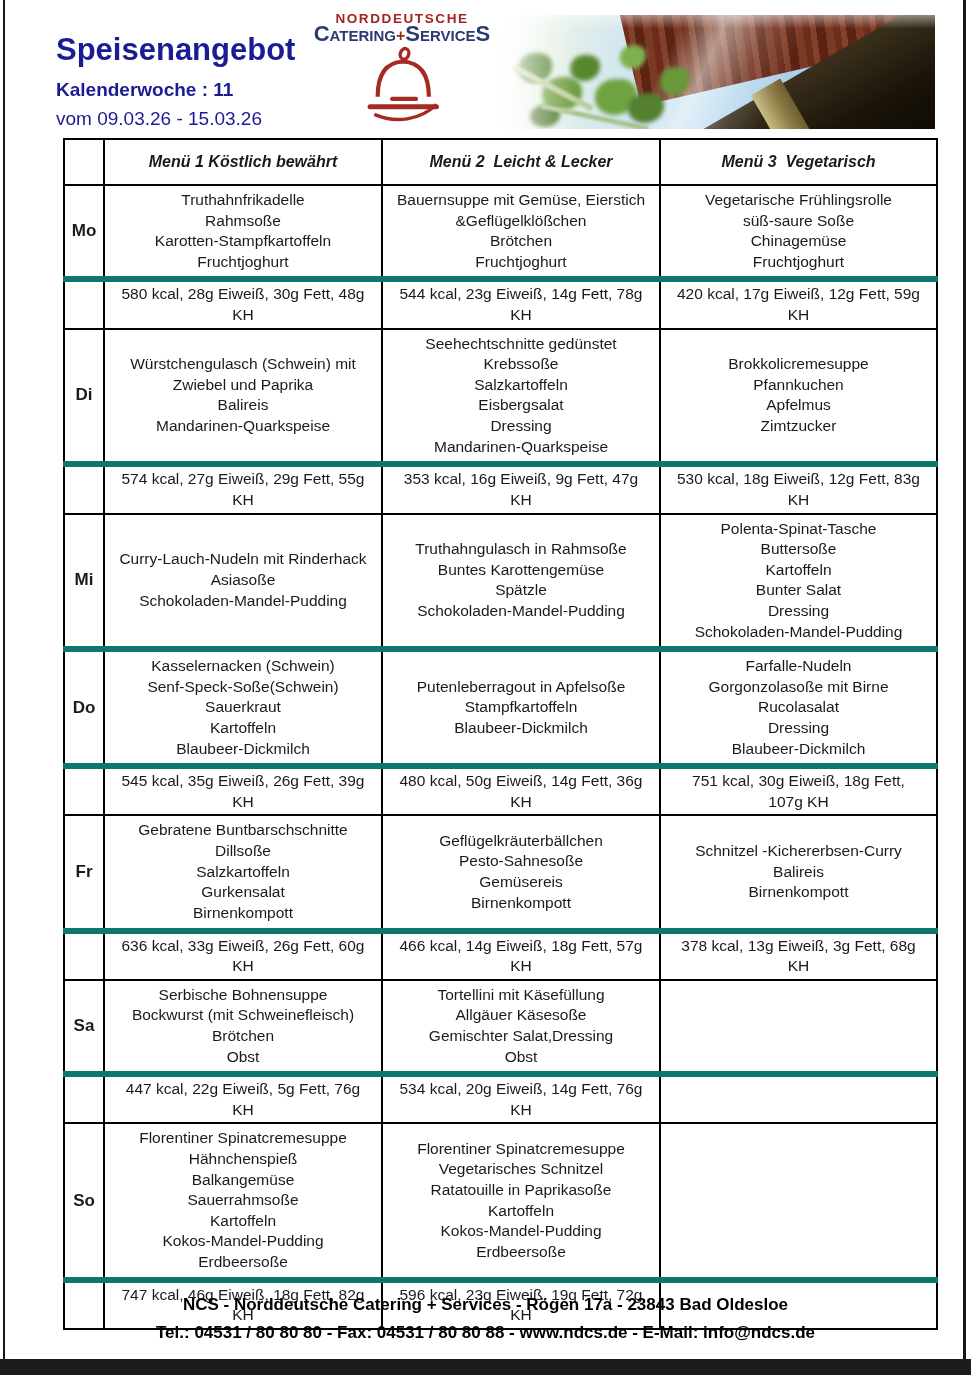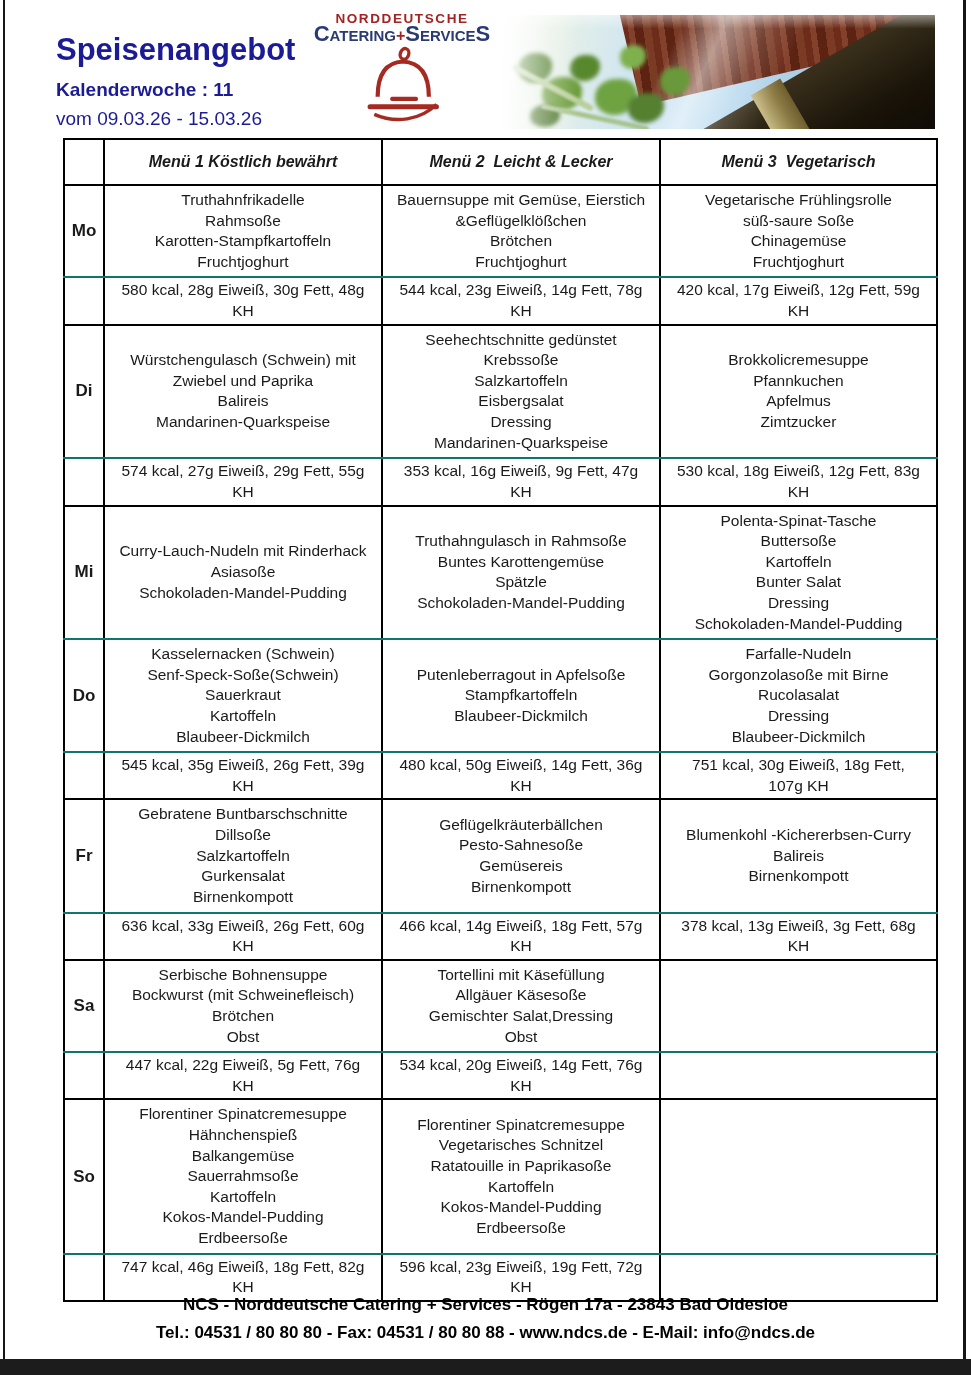--- a/index.html
+++ b/index.html
@@ -41,21 +41,21 @@
     background:linear-gradient(90deg,rgba(255,255,255,.95) 0%,rgba(255,255,255,.55) 7%,rgba(255,255,255,0) 18%),
                linear-gradient(0deg,rgba(255,255,255,0) 88%,rgba(255,255,255,.45) 100%);}
 
   
   table.menu-table{position:absolute;left:63px;top:138px;width:873px;border-collapse:collapse;table-layout:fixed;background:#fff;}
   .menu-table th,.menu-table td{border:2px solid #000;text-align:center;vertical-align:middle;}
   .menu-table th{font-size:16px;font-weight:bold;font-style:italic;height:24px;padding:10px;white-space:pre-wrap;}
   td.day{font-size:17px;font-weight:bold;padding:2px;}
   td.menu{font-size:15.5px;line-height:1.33;white-space:pre-line;padding:4px 10px;}
   td.kcal{font-size:15.5px;line-height:1.33;padding:2px 14px;height:39px;text-align:center;}
-  tr.food-row td{border-bottom:2px solid #0f766e;}
+  tr.food-row td{border-bottom:6px solid #0f766e;}
   tr.kcal-row td{border-top:1px solid #000;}
 
   
   .footer{position:absolute;left:0;top:1295px;width:971px;text-align:center;color:#000000;font-weight:bold;font-size:17px;}
   .footer p{margin:0 0 8px 0;}
 </style>
 </head>
 <body>
 
 <div class="edge-left"></div>
@@ -205,21 +205,21 @@
     <td class="day">Fr</td>
     <td class="menu">Gebratene Buntbarschschnitte
 Dillsoße
 Salzkartoffeln
 Gurkensalat
 Birnenkompott</td>
     <td class="menu">Geflügelkräuterbällchen
 Pesto-Sahnesoße
 Gemüsereis
 Birnenkompott</td>
-    <td class="menu">Blumenkohl -Kichererbsen-Curry
+    <td class="menu">Schnitzel -Kichererbsen-Curry
 Balireis
 Birnenkompott</td>
   </tr>
   <tr class="kcal-row">
     <td class="day"></td>
     <td class="kcal">636 kcal, 33g Eiweiß, 26g Fett, 60g KH</td>
     <td class="kcal">466 kcal, 14g Eiweiß, 18g Fett, 57g KH</td>
     <td class="kcal">378 kcal, 13g Eiweiß, 3g Fett, 68g KH</td>
   </tr>
 

